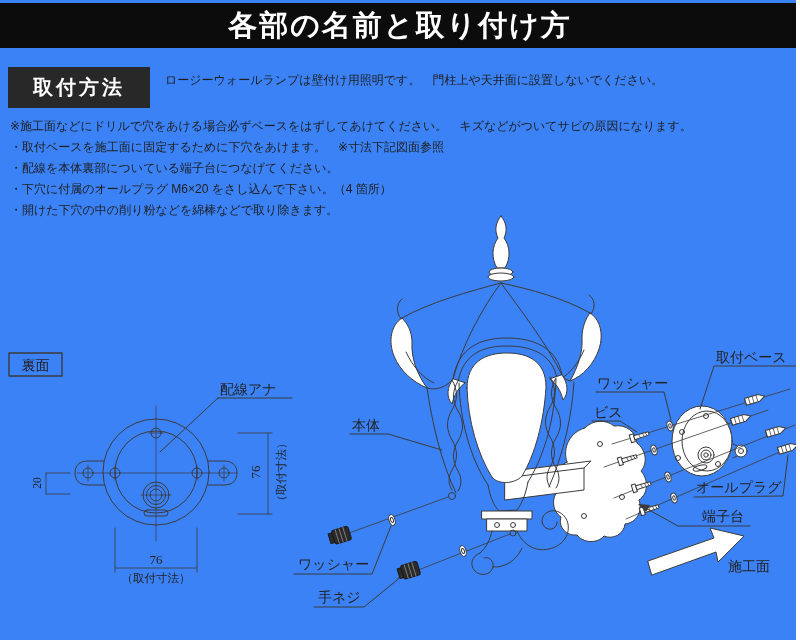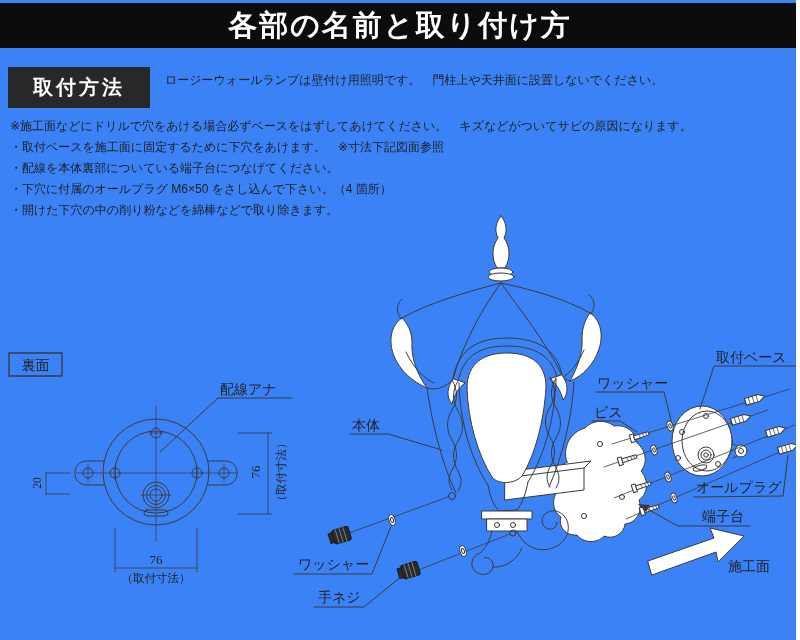--- a/index.html
+++ b/index.html
@@ -31,21 +31,21 @@
   <div class="section-box">
     <span>取付方法</span>
   </div>
 
   <div class="intro">ロージーウォールランプは壁付け用照明です。　門柱上や天井面に設置しないでください。</div>
 
   <div class="instructions">
     <div>※施工面などにドリルで穴をあける場合必ずベースをはずしてあけてください。　キズなどがついてサビの原因になります。</div>
     <div>・取付ベースを施工面に固定するために下穴をあけます。　※寸法下記図面参照</div>
     <div>・配線を本体裏部についている端子台につなげてください。</div>
-    <div>・下穴に付属のオールプラグ M6×50 をさし込んで下さい。（4 箇所）</div>
+    <div>・下穴に付属のオールプラグ M6×20 をさし込んで下さい。（4 箇所）</div>
     <div>・開けた下穴の中の削り粉などを綿棒などで取り除きます。</div>
   </div>
 
   <svg width="800" height="640" viewBox="0 0 800 640" stroke-linecap="round" stroke-linejoin="round">
 
     <g stroke="#3b3b3b" fill="none" stroke-width="1">
 
       <rect x="9" y="353" width="53" height="23" stroke-width="1.4"></rect>
       <text class="lbl" x="35.5" y="370" text-anchor="middle" stroke="none">裏面</text>
 

